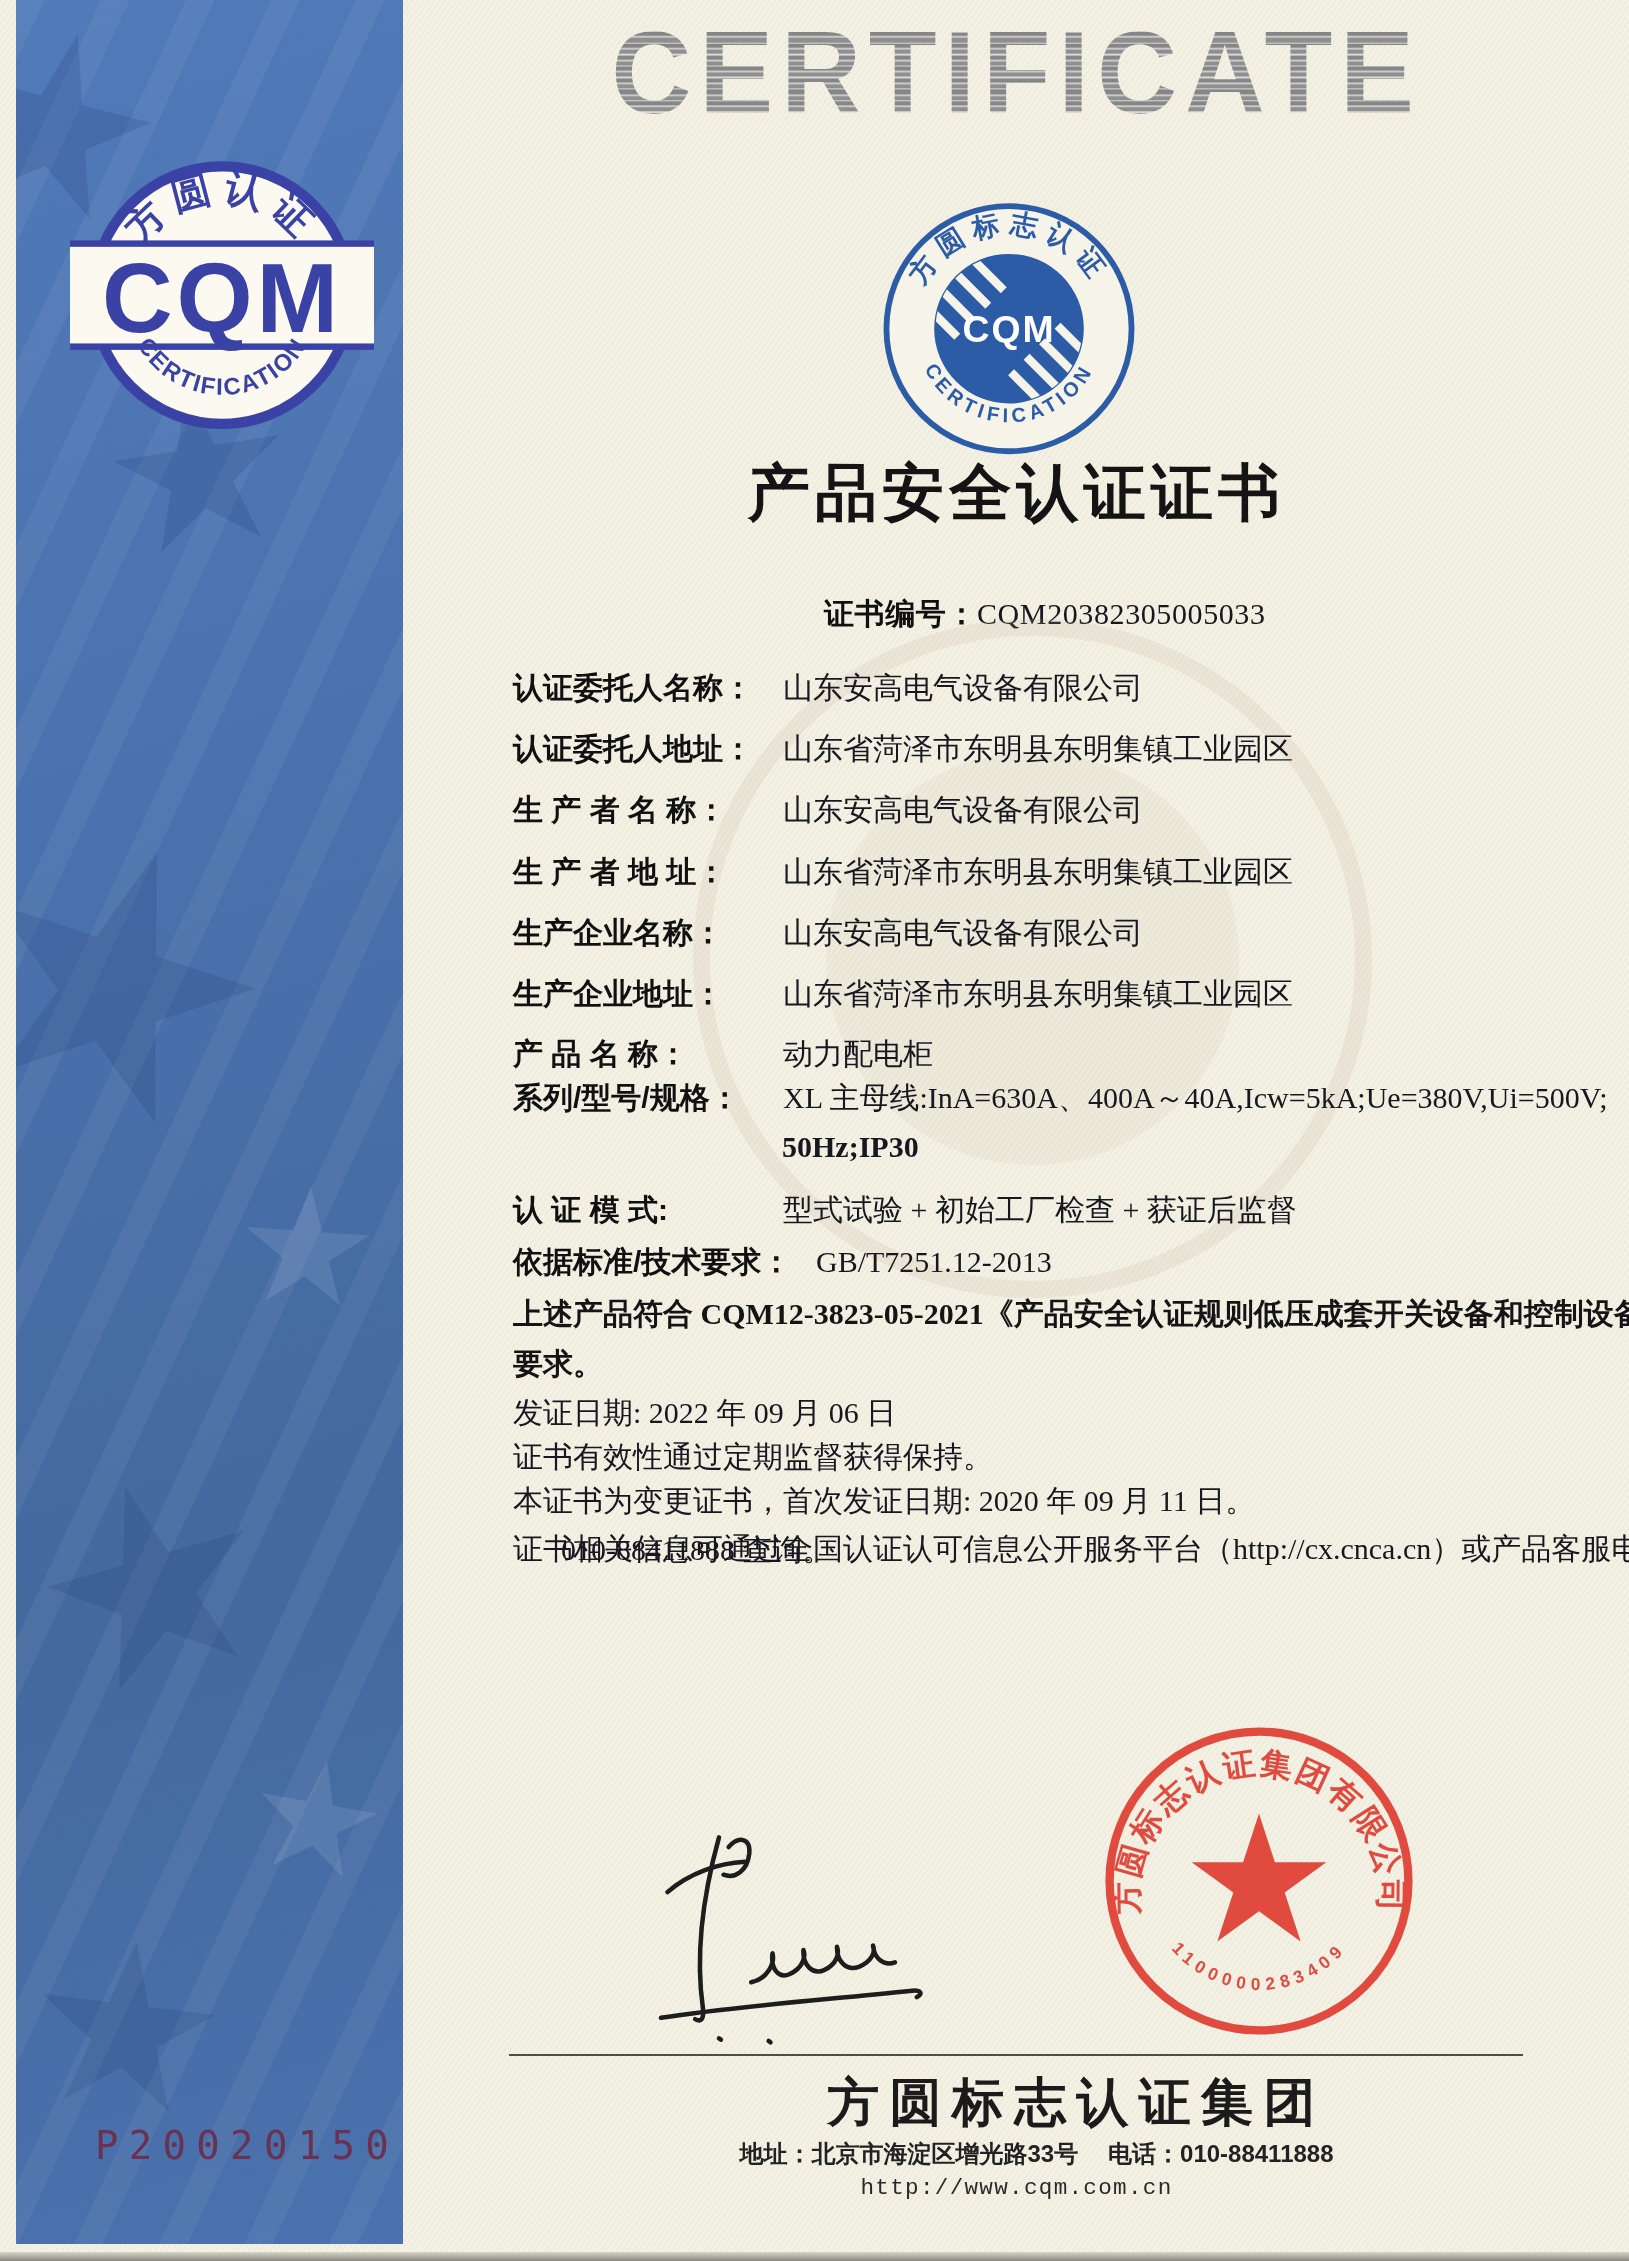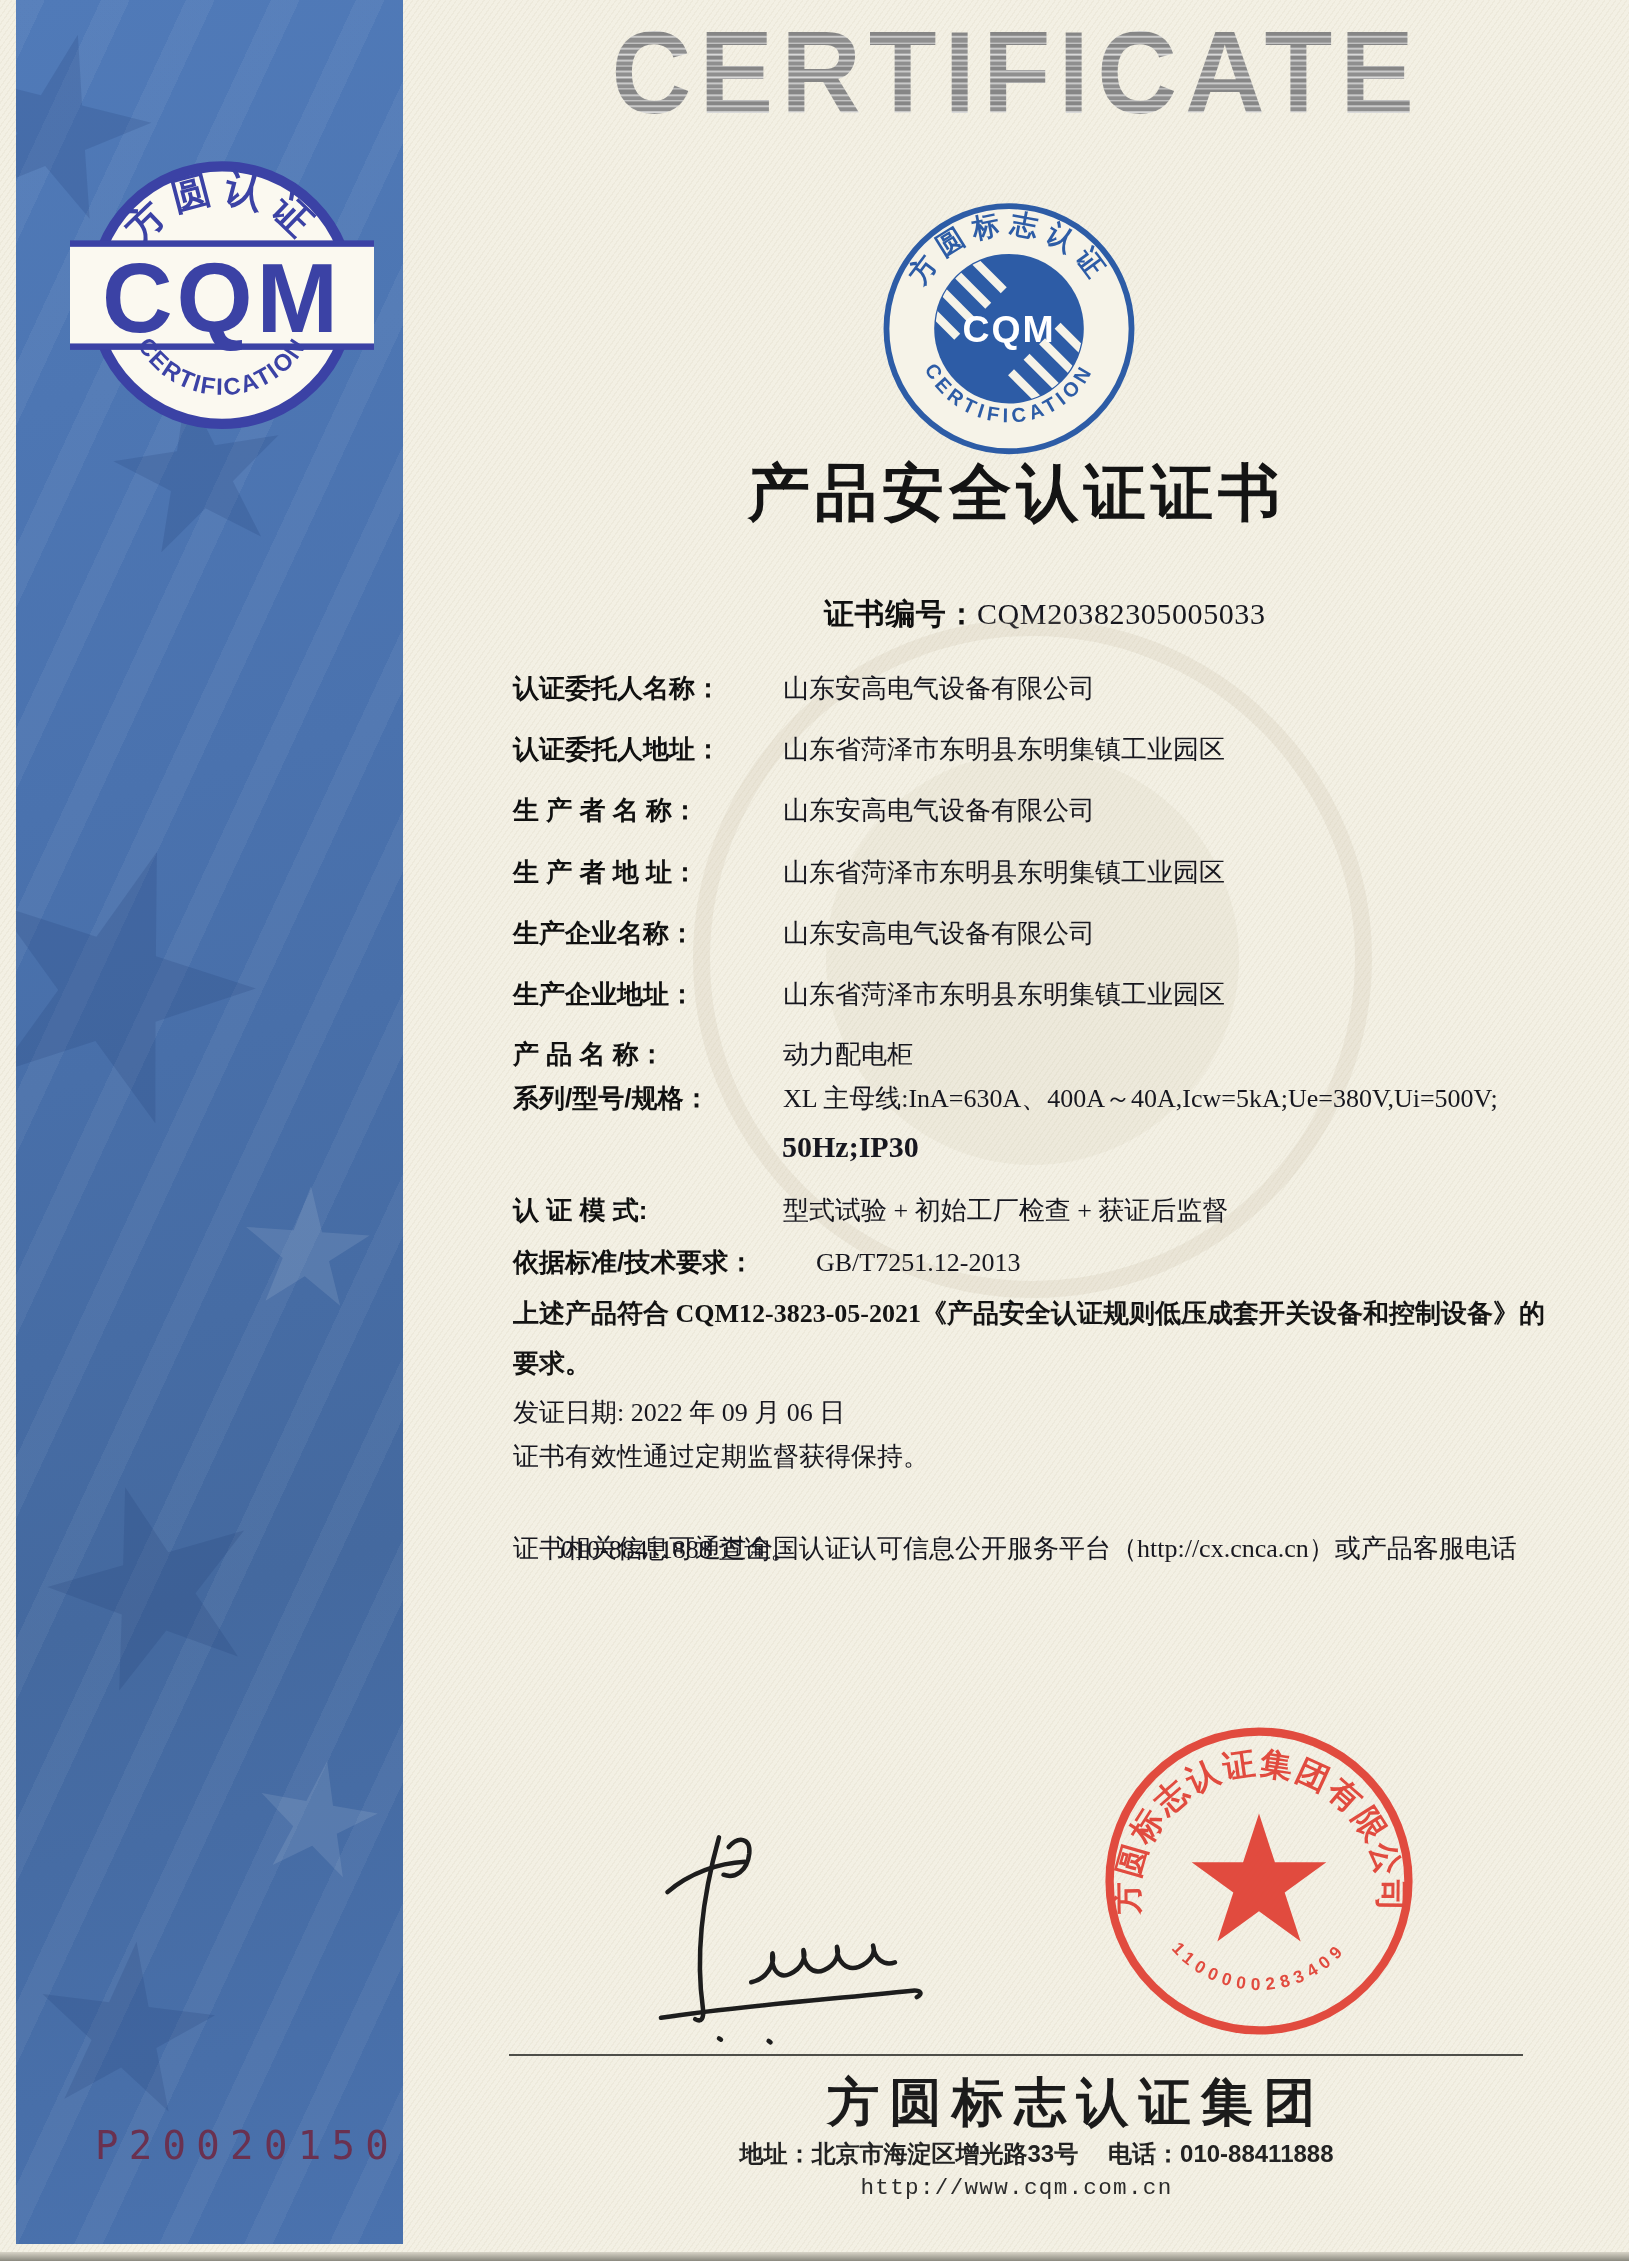--- a/index.html
+++ b/index.html
@@ -63,21 +63,21 @@
     border:17px solid rgba(186,176,148,0.16);border-radius:50%;
     pointer-events:none;
   }
   .watermark .inner{
     position:absolute;left:18%;top:18%;width:64%;height:64%;
     border-radius:50%;background:rgba(186,176,148,0.10);
   }
   
   .row{
     position:absolute;left:513px;width:1006px;
-    font-size:26px;line-height:40px;color:#141414;white-space:nowrap;
+    font-size:30px;line-height:40px;color:#141414;white-space:nowrap;
   }
   .lab{
     display:inline-block;min-width:270px;
     font-family:"Liberation Sans", sans-serif;font-weight:700;color:#101010;
   }
   .val{font-family:"Liberation Serif", serif;color:#17171f;}
   .row.bold-line{font-family:"Liberation Serif", serif;font-weight:700;}
   .cont{position:absolute;left:782px;font-size:30px;color:#17171f;white-space:nowrap;font-weight:bold;}
   
   .signature{position:absolute;left:606px;top:1818px;}
@@ -215,20 +215,21 @@
 
   <div class="row bold-line" style="top:1294px;">上述产品符合 CQM12-3823-05-2021《产品安全认证规则低压成套开关设备和控制设备》的</div>
   <div class="row bold-line" style="top:1344px;">要求。</div>
 
   <div class="row" style="top:1393px;">
     <span class="val">发证日期: 2022 年 09 月 06 日</span>
     
   </div>
 
   <div class="row" style="top:1437px;"><span class="val">证书有效性通过定期监督获得保持。</span></div>
+  <div class="row" style="top:1481px;"><span class="val">本证书为变更证书，首次发证日期: 2020 年 09 月 11 日。</span></div>
   <div class="row" style="top:1529px;"><span class="val">证书相关信息可通过全国认证认可信息公开服务平台（http://cx.cnca.cn）或产品客服电话</span></div>
   <div class="row" style="top:1530px;margin-left:48px;"><span class="val">010-88411888 查询。</span></div>
 
   <svg class="signature" width="400" height="232" viewBox="0 0 620 360">
     <g fill="none" stroke="#1d1d1d" stroke-width="7" stroke-linecap="round" stroke-linejoin="round">
       <path d="M 95 115 C 130 85 175 70 215 68"></path>
       <path d="M 175 30 C 150 120 138 210 150 295 C 152 310 148 318 138 312"></path>
       <path d="M 190 45 C 205 28 224 30 222 55 C 219 82 200 95 182 88"></path>
       <path d="M 225 255 C 250 250 262 225 258 210 C 255 235 268 250 285 242 C 305 233 310 215 306 205 C 305 228 320 244 338 236 C 358 227 362 210 358 200 C 358 222 372 238 392 231 C 412 223 418 208 414 198 C 416 218 430 230 448 224"></path>
       <path d="M 85 310 C 200 292 330 283 475 268 C 488 267 492 272 482 278"></path>

